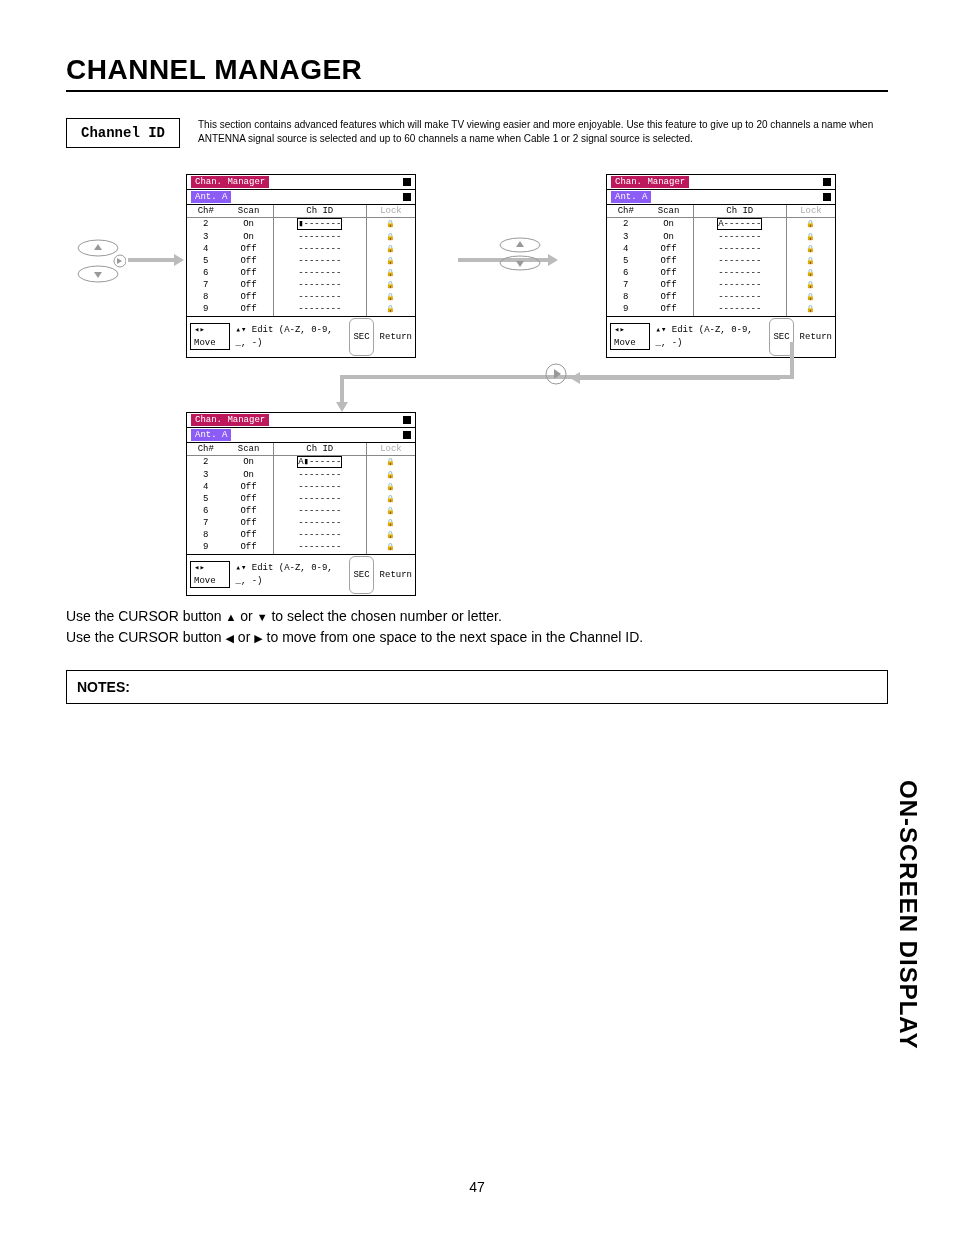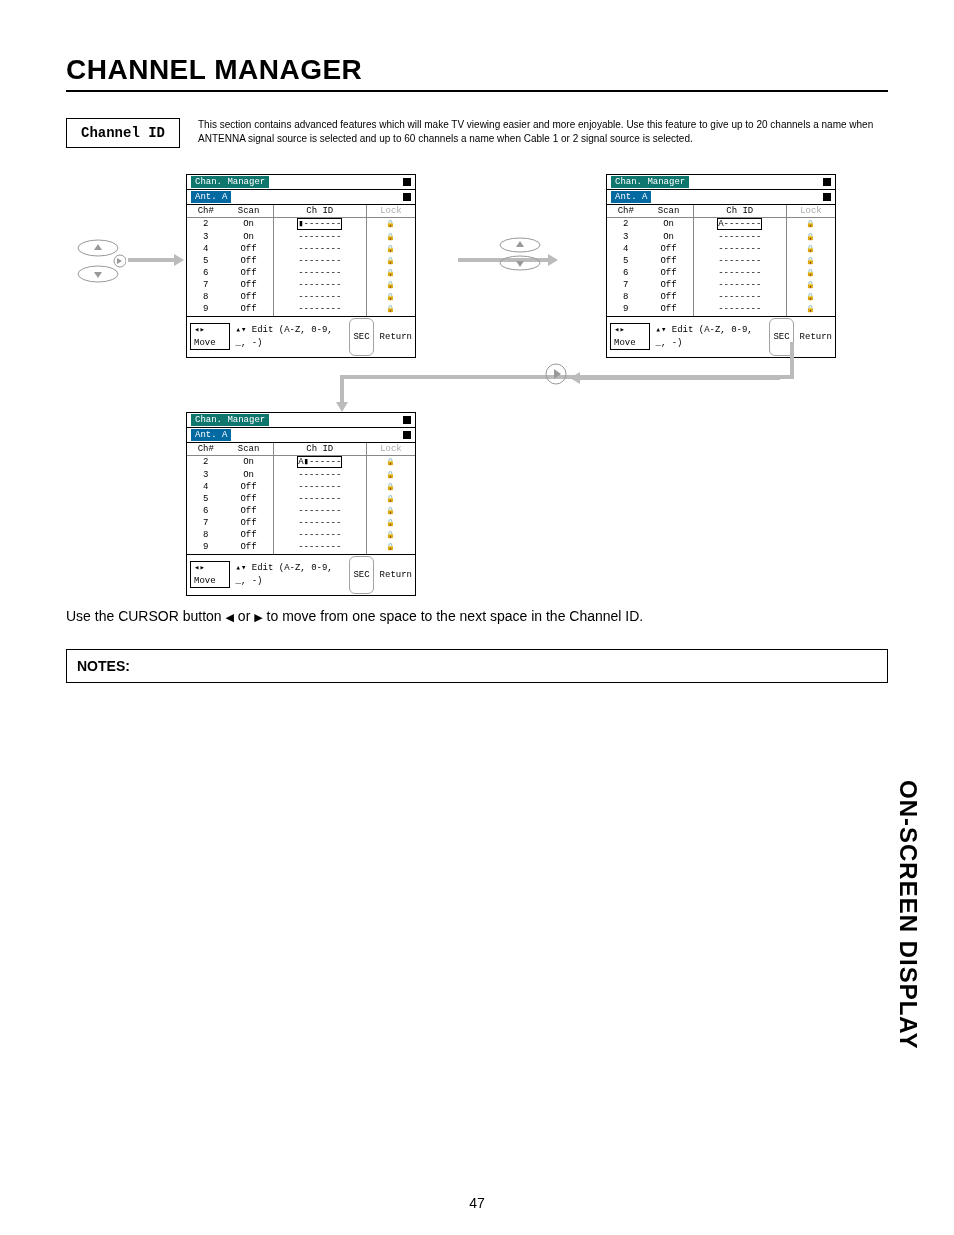--- a/index.html
+++ b/index.html
@@ -59,32 +59,32 @@
     font-size: 9px;
     line-height: 1.35;
   }
   .osd .titlebar, .osd .subbar {
     display: flex;
     align-items: center;
     padding: 1px 4px;
     border-bottom: 1px solid #000;
   }
   .osd .titlebar .lbl {
-    background: #0f766e;
+    background: #be185d;
     color: #fff;
     padding: 0 4px;
     margin-right: 4px;
   }
   .osd .titlebar .sq, .osd .subbar .sq {
     width: 8px; height: 8px;
     background: #000;
     margin-left: auto;
   }
   .osd .subbar .lbl2 {
-    background: #0369a1;
+    background: #8b5cf6;
     color: #fff;
     padding: 0 4px;
   }
   .osd table {
     border-collapse: collapse;
     width: 100%;
   }
   .osd th, .osd td {
     font-weight: normal;
     text-align: center;
@@ -144,21 +144,21 @@
     position: absolute;
     right: 32px;
     top: 780px;
     writing-mode: vertical-rl;
     font-size: 24px;
     font-weight: bold;
     letter-spacing: 1px;
   }
   .pagenum {
     position: absolute;
-    bottom: 24px;
+    bottom: 40px;
     left: 0; right: 0;
     text-align: center;
     font-size: 14px;
   }
 </style>
 </head>
 <body>
 
 <div class="page">
   <h1>CHANNEL MANAGER</h1>
@@ -443,20 +443,23 @@
       <span class="mv">◂▸ Move</span>
       <span>▴▾ Edit (A-Z, 0-9, _, -)</span>
       <span class="pill">SEC</span>
       <span>Return</span>
     </div>
       </div>
   </div>
 
   <div class="bodytxt">
     <div>
+      <span>Use the CURSOR button </span><span class="tri">▲</span><span> or </span><span class="tri">▼</span><span> to select the chosen number or letter.</span>
+    </div>
+    <div>
       <span>Use the CURSOR button </span><span class="tri">◀</span><span> or </span><span class="tri">▶</span><span> to move from one space to the next space in the Channel ID.</span>
     </div>
   </div>
 
   <div class="notes">
     <div class="hd">NOTES:</div>
   </div>
 </div>
 
 <div class="sidetab">ON-SCREEN DISPLAY</div>

